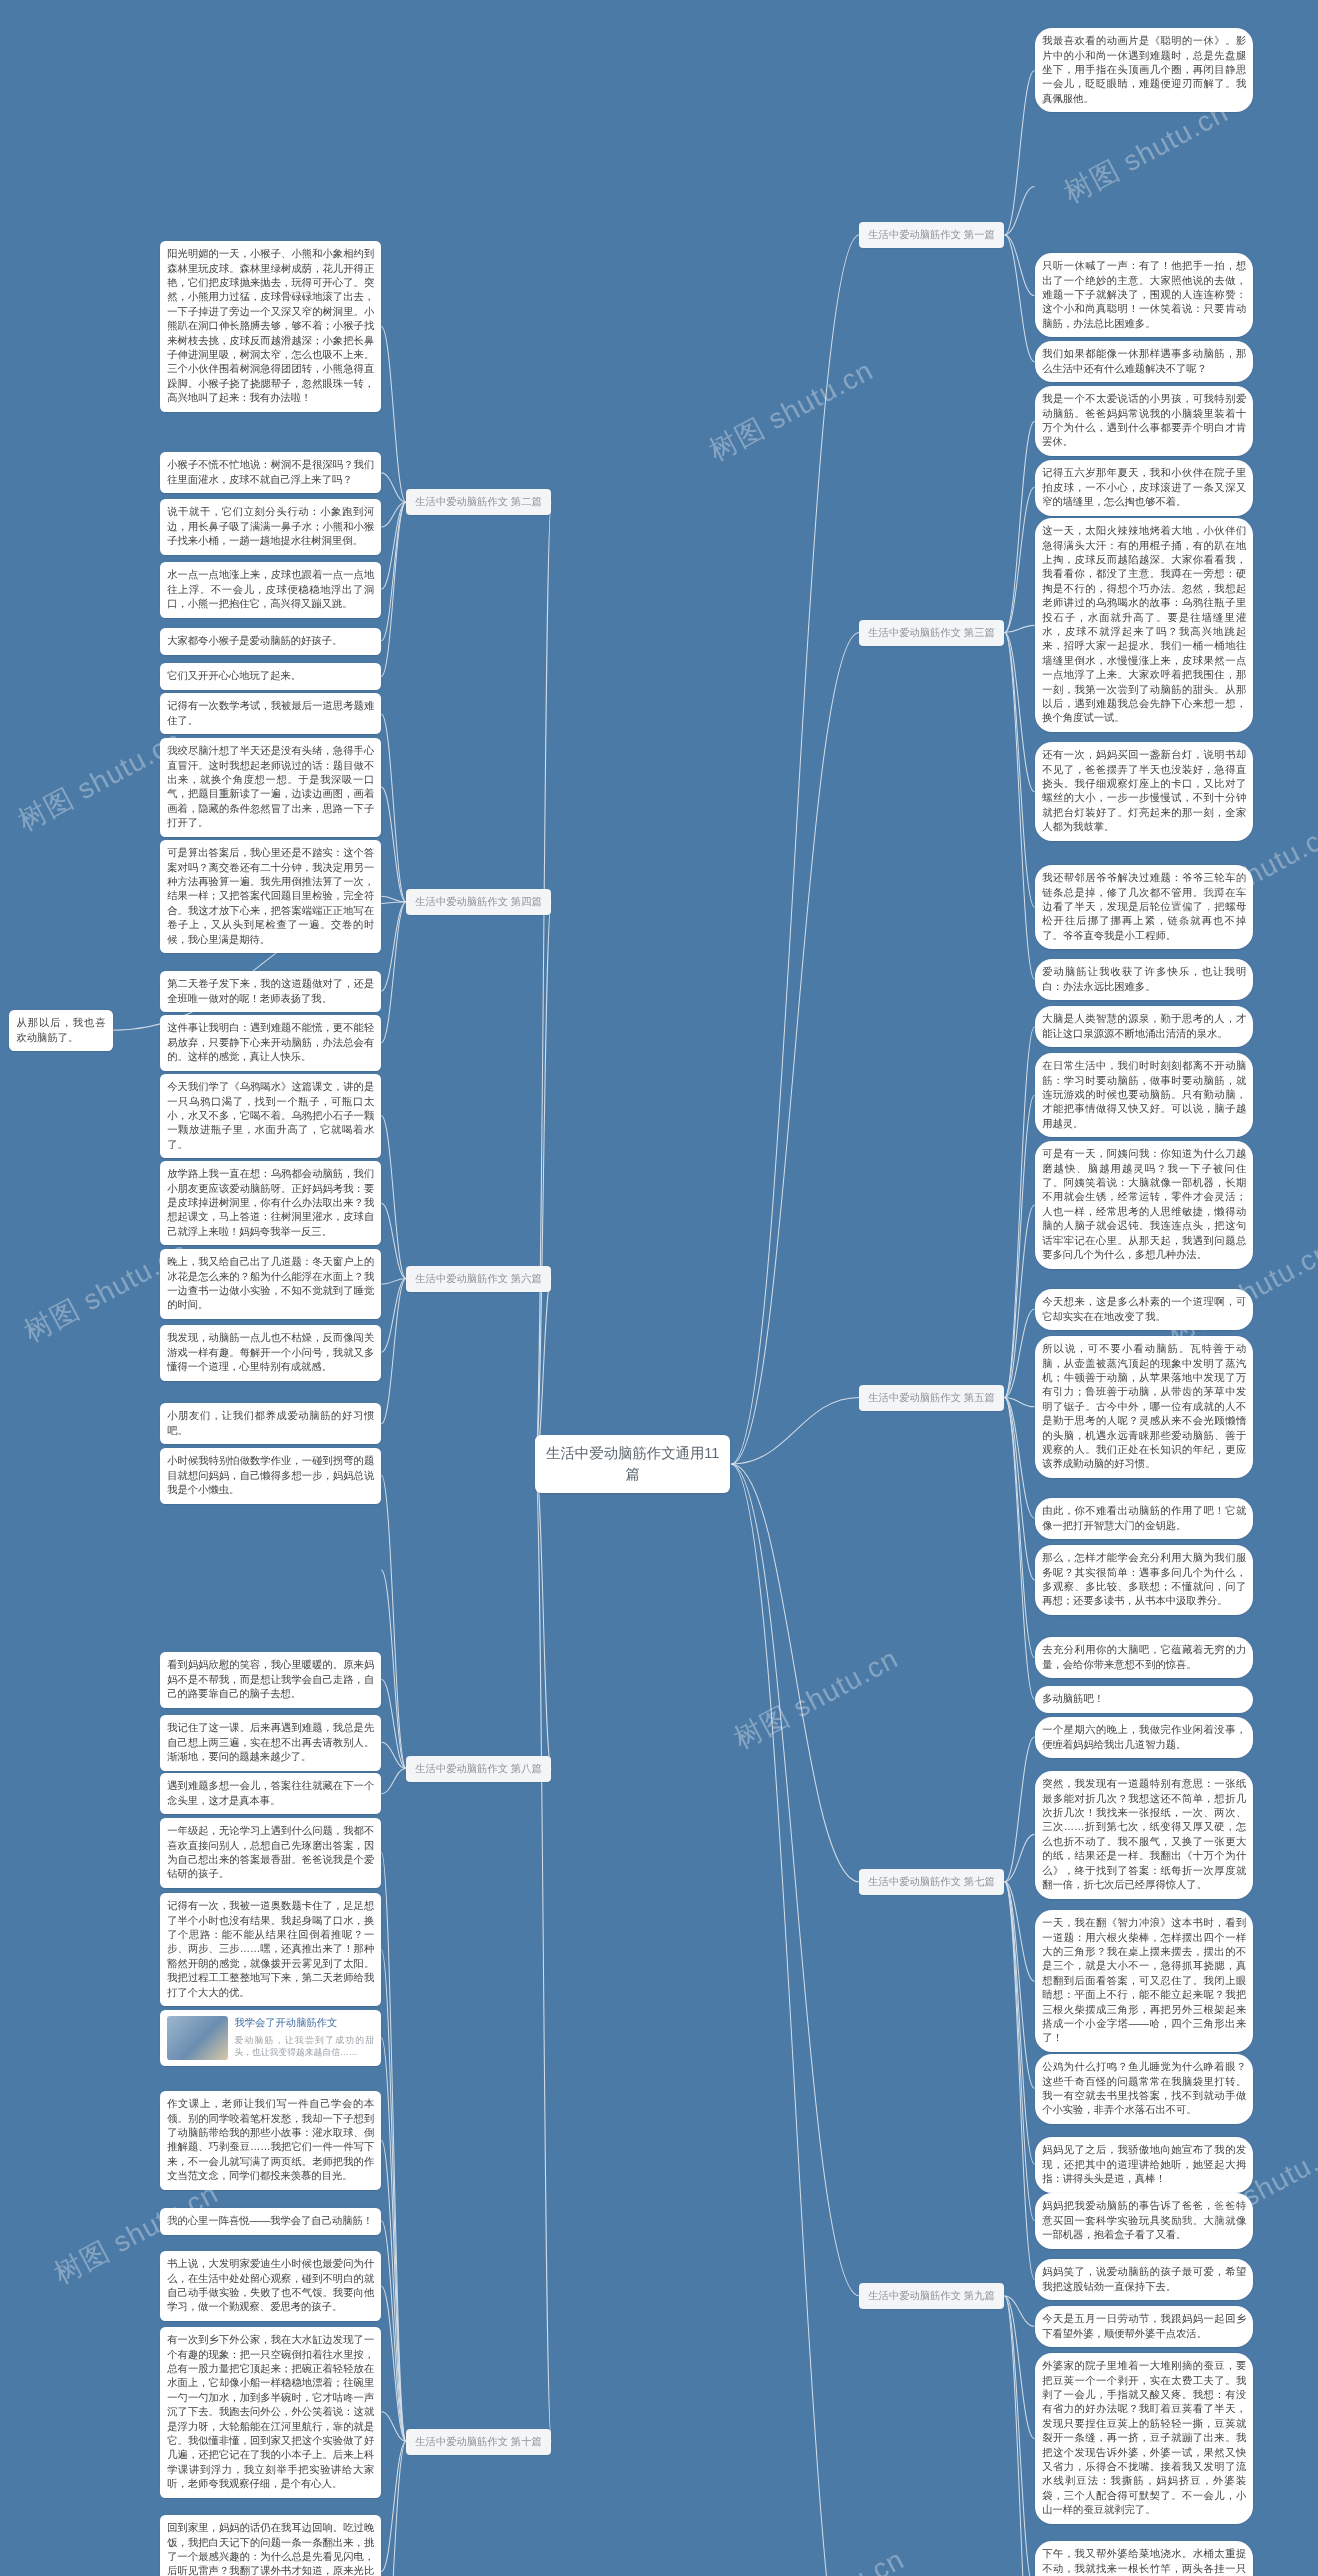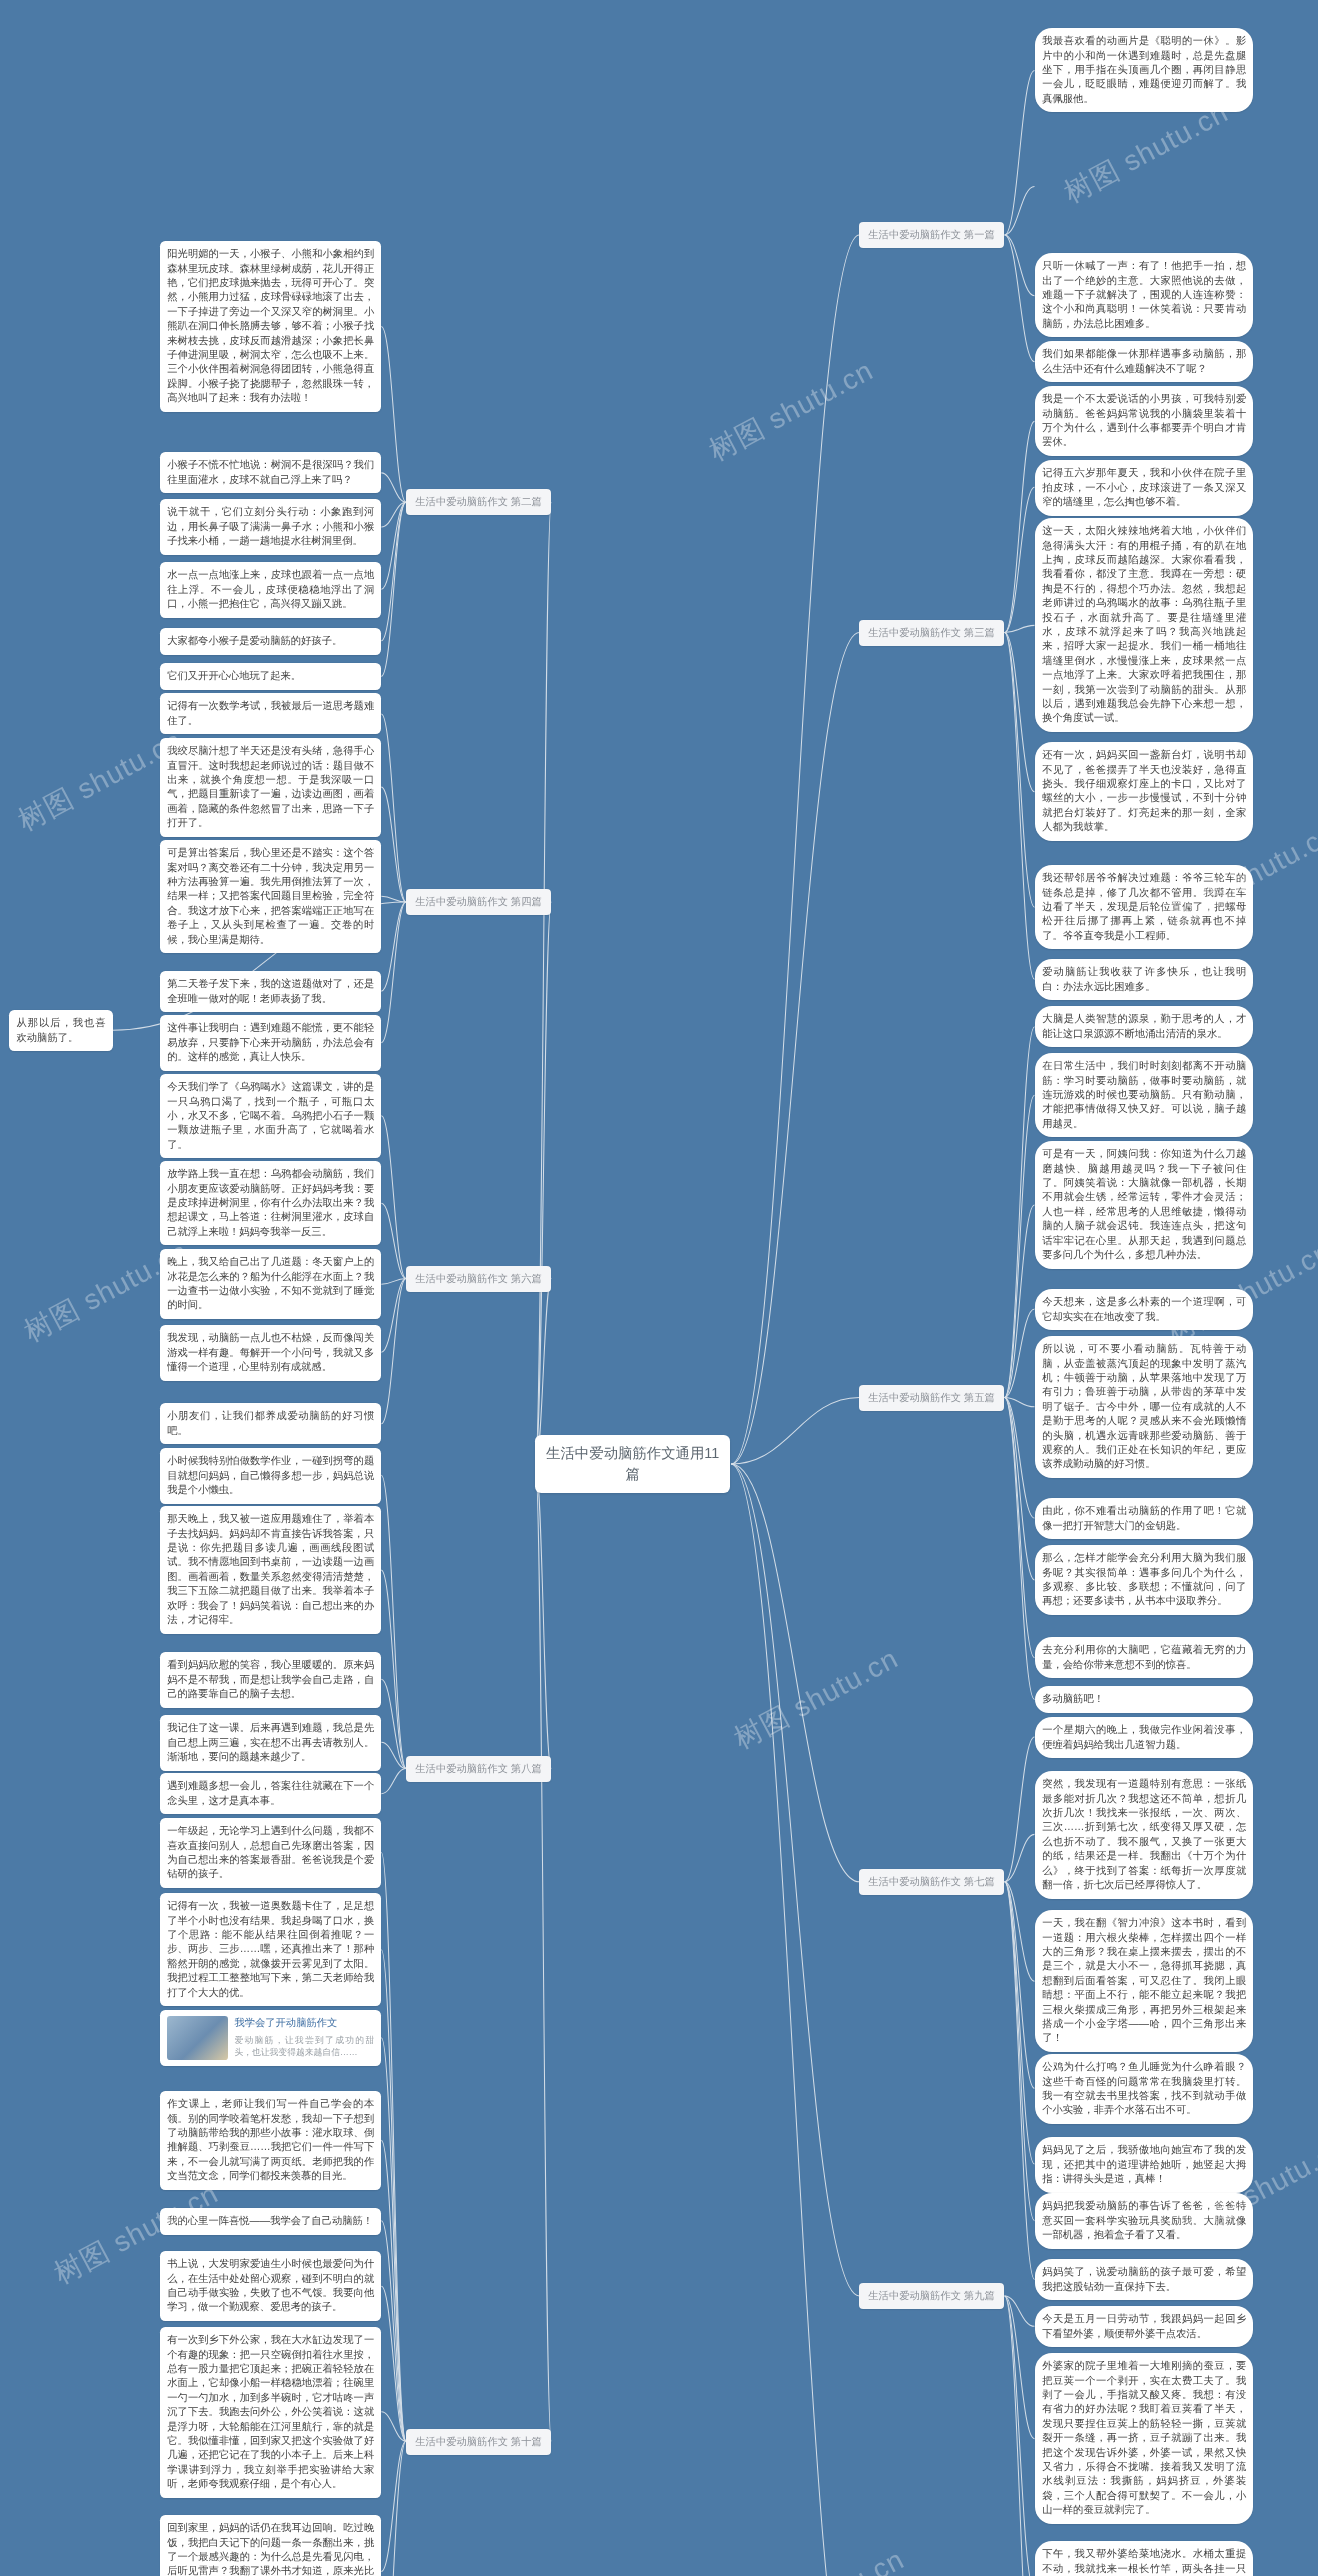--- a/index.html
+++ b/index.html
@@ -191,21 +191,20 @@
   <div class="box l" id="bl9" style="top:840px">可是算出答案后，我心里还是不踏实：这个答案对吗？离交卷还有二十分钟，我决定用另一种方法再验算一遍。我先用倒推法算了一次，结果一样；又把答案代回题目里检验，完全符合。我这才放下心来，把答案端端正正地写在卷子上，又从头到尾检查了一遍。交卷的时候，我心里满是期待。</div>
   <div class="box l" id="bl10" style="top:971px">第二天卷子发下来，我的这道题做对了，还是全班唯一做对的呢！老师表扬了我。</div>
   <div class="box note" id="blnote" style="top:1010px">从那以后，我也喜欢动脑筋了。</div>
   <div class="box l" id="bl11" style="top:1015px">这件事让我明白：遇到难题不能慌，更不能轻易放弃，只要静下心来开动脑筋，办法总会有的。这样的感觉，真让人快乐。</div>
   <div class="box l" id="bl12" style="top:1074px">今天我们学了《乌鸦喝水》这篇课文，讲的是一只乌鸦口渴了，找到一个瓶子，可瓶口太小，水又不多，它喝不着。乌鸦把小石子一颗一颗放进瓶子里，水面升高了，它就喝着水了。</div>
   <div class="box l" id="bl13" style="top:1161px">放学路上我一直在想：乌鸦都会动脑筋，我们小朋友更应该爱动脑筋呀。正好妈妈考我：要是皮球掉进树洞里，你有什么办法取出来？我想起课文，马上答道：往树洞里灌水，皮球自己就浮上来啦！妈妈夸我举一反三。</div>
   <div class="box l" id="bl14" style="top:1249px">晚上，我又给自己出了几道题：冬天窗户上的冰花是怎么来的？船为什么能浮在水面上？我一边查书一边做小实验，不知不觉就到了睡觉的时间。</div>
   <div class="box l" id="bl15" style="top:1325px">我发现，动脑筋一点儿也不枯燥，反而像闯关游戏一样有趣。每解开一个小问号，我就又多懂得一个道理，心里特别有成就感。</div>
   <div class="box l" id="bl16" style="top:1403px">小朋友们，让我们都养成爱动脑筋的好习惯吧。</div>
   <div class="box l" id="bl17" style="top:1448px">小时候我特别怕做数学作业，一碰到拐弯的题目就想问妈妈，自己懒得多想一步，妈妈总说我是个小懒虫。</div>
-  <div class="box l" id="bl18" style="top:1506px">那天晚上，我又被一道应用题难住了，举着本子去找妈妈。妈妈却不肯直接告诉我答案，只是说：你先把题目多读几遍，画画线段图试试。我不情愿地回到书桌前，一边读题一边画图。画着画着，数量关系忽然变得清清楚楚，我三下五除二就把题目做了出来。我举着本子欢呼：我会了！妈妈笑着说：自己想出来的办法，才记得牢。</div>
   <div class="box l" id="bl19" style="top:1652px">看到妈妈欣慰的笑容，我心里暖暖的。原来妈妈不是不帮我，而是想让我学会自己走路，自己的路要靠自己的脑子去想。</div>
   <div class="box l" id="bl20" style="top:1715px">我记住了这一课。后来再遇到难题，我总是先自己想上两三遍，实在想不出再去请教别人。渐渐地，要问的题越来越少了。</div>
   <div class="box l" id="bl21" style="top:1773px">遇到难题多想一会儿，答案往往就藏在下一个念头里，这才是真本事。</div>
   <div class="box l" id="bl22" style="top:1818px">一年级起，无论学习上遇到什么问题，我都不喜欢直接问别人，总想自己先琢磨出答案，因为自己想出来的答案最香甜。爸爸说我是个爱钻研的孩子。</div>
   <div class="box l" id="bl23" style="top:1893px">记得有一次，我被一道奥数题卡住了，足足想了半个小时也没有结果。我起身喝了口水，换了个思路：能不能从结果往回倒着推呢？一步、两步、三步……嘿，还真推出来了！那种豁然开朗的感觉，就像拨开云雾见到了太阳。我把过程工工整整地写下来，第二天老师给我打了个大大的优。</div>
 
   <div class="box l card" id="bl24" style="top:2010px">
     <div class="thumb"></div>
     <div class="card-txt">
       <div class="card-title">我学会了开动脑筋作文</div>

